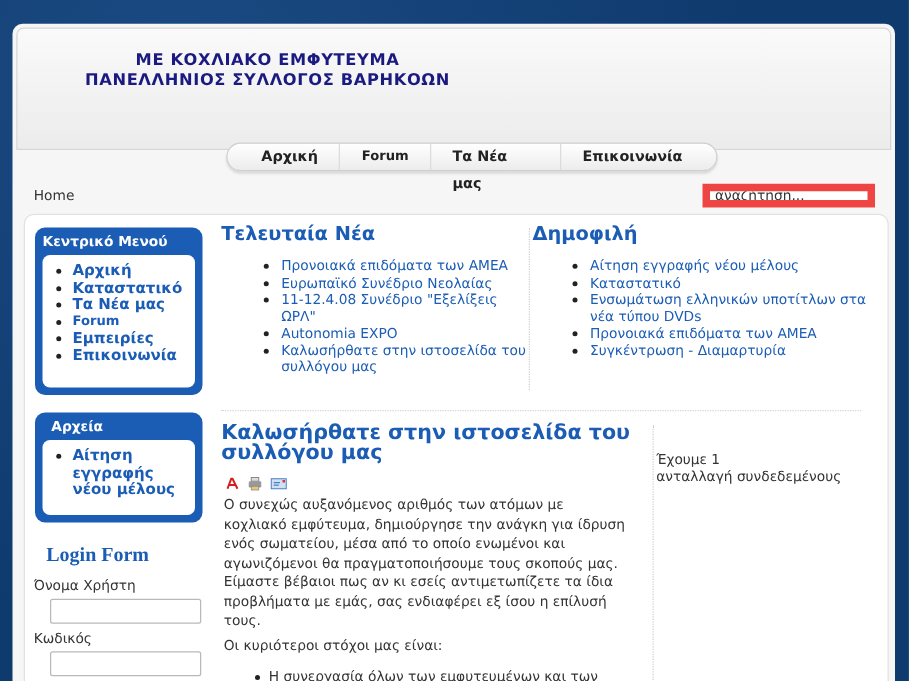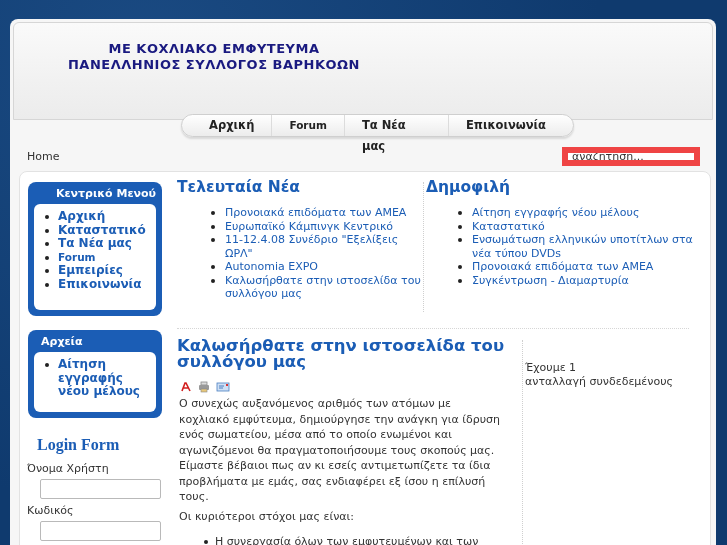--- a/index.html
+++ b/index.html
@@ -54,21 +54,21 @@
   }
   .content {
     position: absolute; left: 9px; top: 152px; width: 692px; height: 400px;
     background: #fff; border: 1px solid #e2e2e2; border-radius: 8px;
   }
   .module-blue {
     position: absolute; left: 8px; width: 134px;
     background: #1b5db5; border-radius: 8px; padding: 4px 6px 6px 6px;
   }
   .module-blue .mtitle {
-    color: #fff; font-weight: bold; font-size: 11px; text-align: right;
+    color: #fff; font-weight: bold; font-size: 11px; text-align: left;
     height: 18px; line-height: 16px;
   }
   .module-blue .mbody {
     background: #fff; border-radius: 6px; padding: 6px 6px 8px 8px;
   }
   .module-blue ul { list-style: none; }
   .module-blue li {
     position: relative; padding-left: 16px;
     color: #1b5db5; font-weight: bold; font-size: 12px; line-height: 13.5px;
     cursor: pointer;
@@ -177,21 +177,21 @@
 
     <div class="login-title">Login Form</div>
     <div class="field-label" style="top:290px;">Όνομα Χρήστη</div>
     <input class="field-input" style="top: 307px;" type="text">
     <div class="field-label" style="top:332px;">Κωδικός</div>
     <input class="field-input" style="top: 349px;" type="password">
 
     <div class="h-title" style="left:157px;top:6px;font-size:15.5px;">Τελευταία Νέα</div>
     <ul class="newslist" style="left:167px;top:34px;width:235px;">
       <li>Προνοιακά επιδόματα των ΑΜΕΑ</li>
-      <li>Ευρωπαϊκό Κάμπινγκ Κεντρικό</li>
+      <li>Ευρωπαϊκό Συνέδριο Νεολαίας</li>
       <li>11-12.4.08 Συνέδριο "Εξελίξεις ΩΡΛ"</li>
       <li>Autonomia EXPO</li>
       <li>Καλωσήρθατε στην ιστοσελίδα του συλλόγου μας</li>
     </ul>
 
     <div class="vsep" style="left:403px;top:10px;height:130px;"></div>
 
     <div class="h-title" style="left:406px;top:6px;font-size:15.5px;">Δημοφιλή</div>
     <ul class="newslist" style="left:414px;top:34px;width:260px;">
       <li>Αίτηση εγγραφής νέου μέλους</li>

